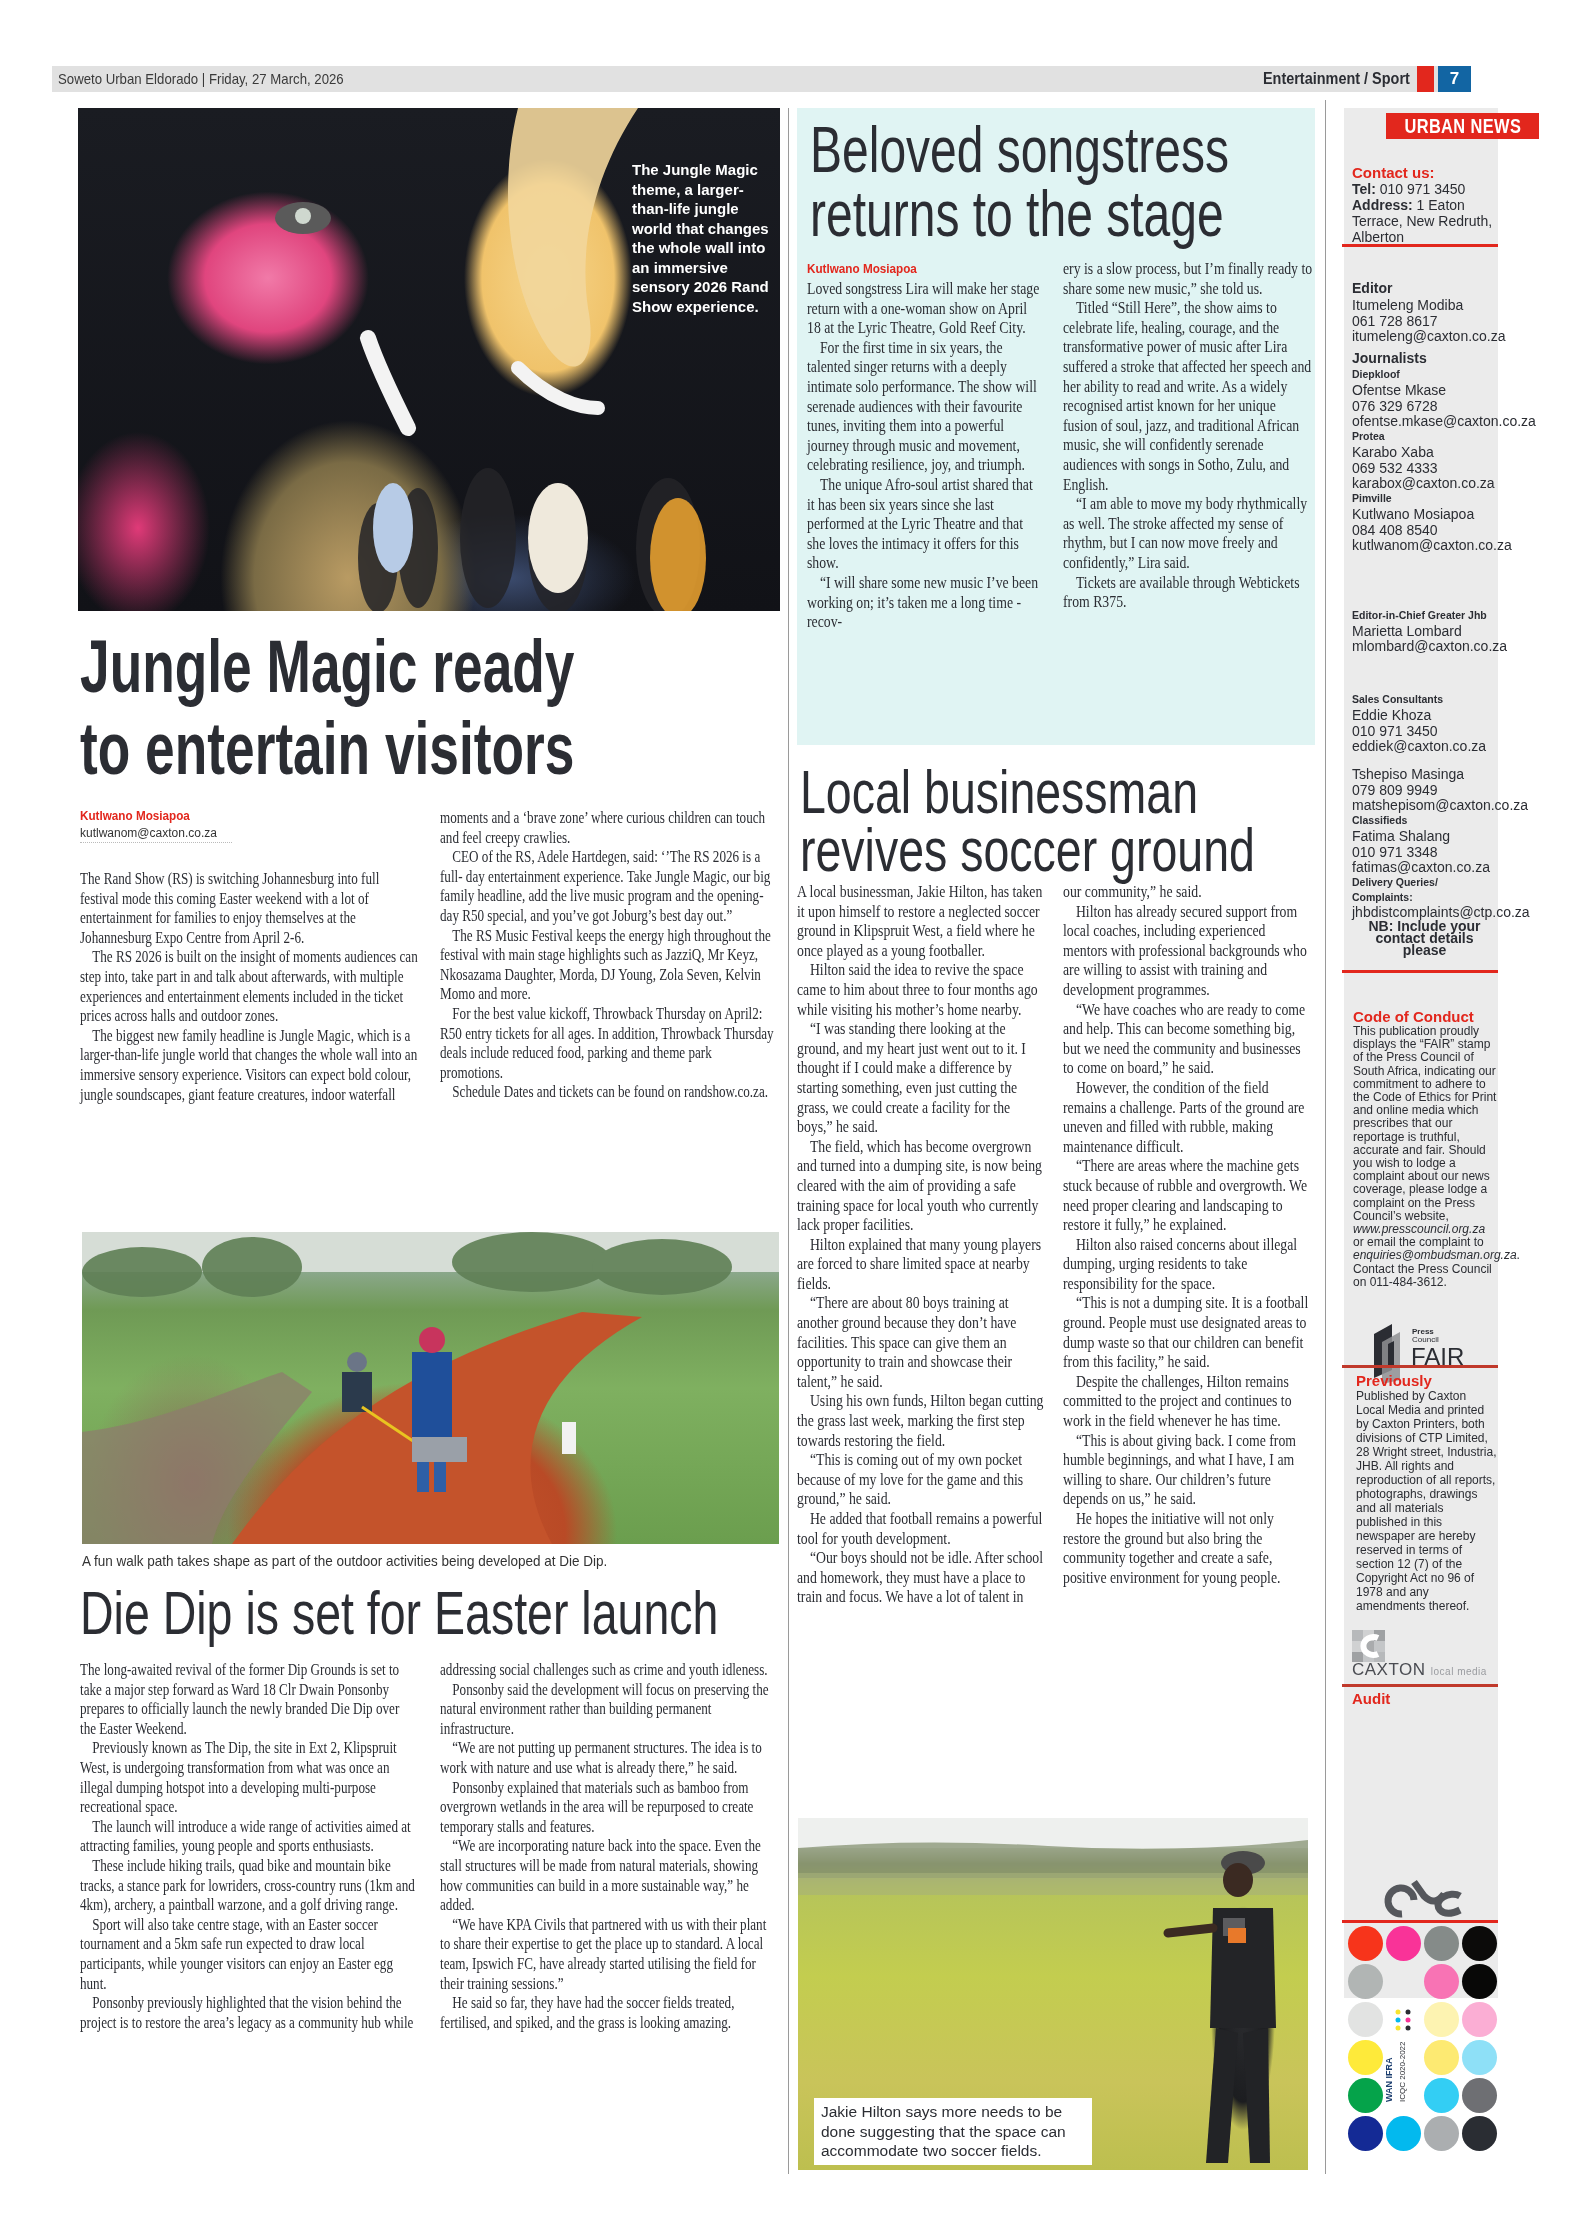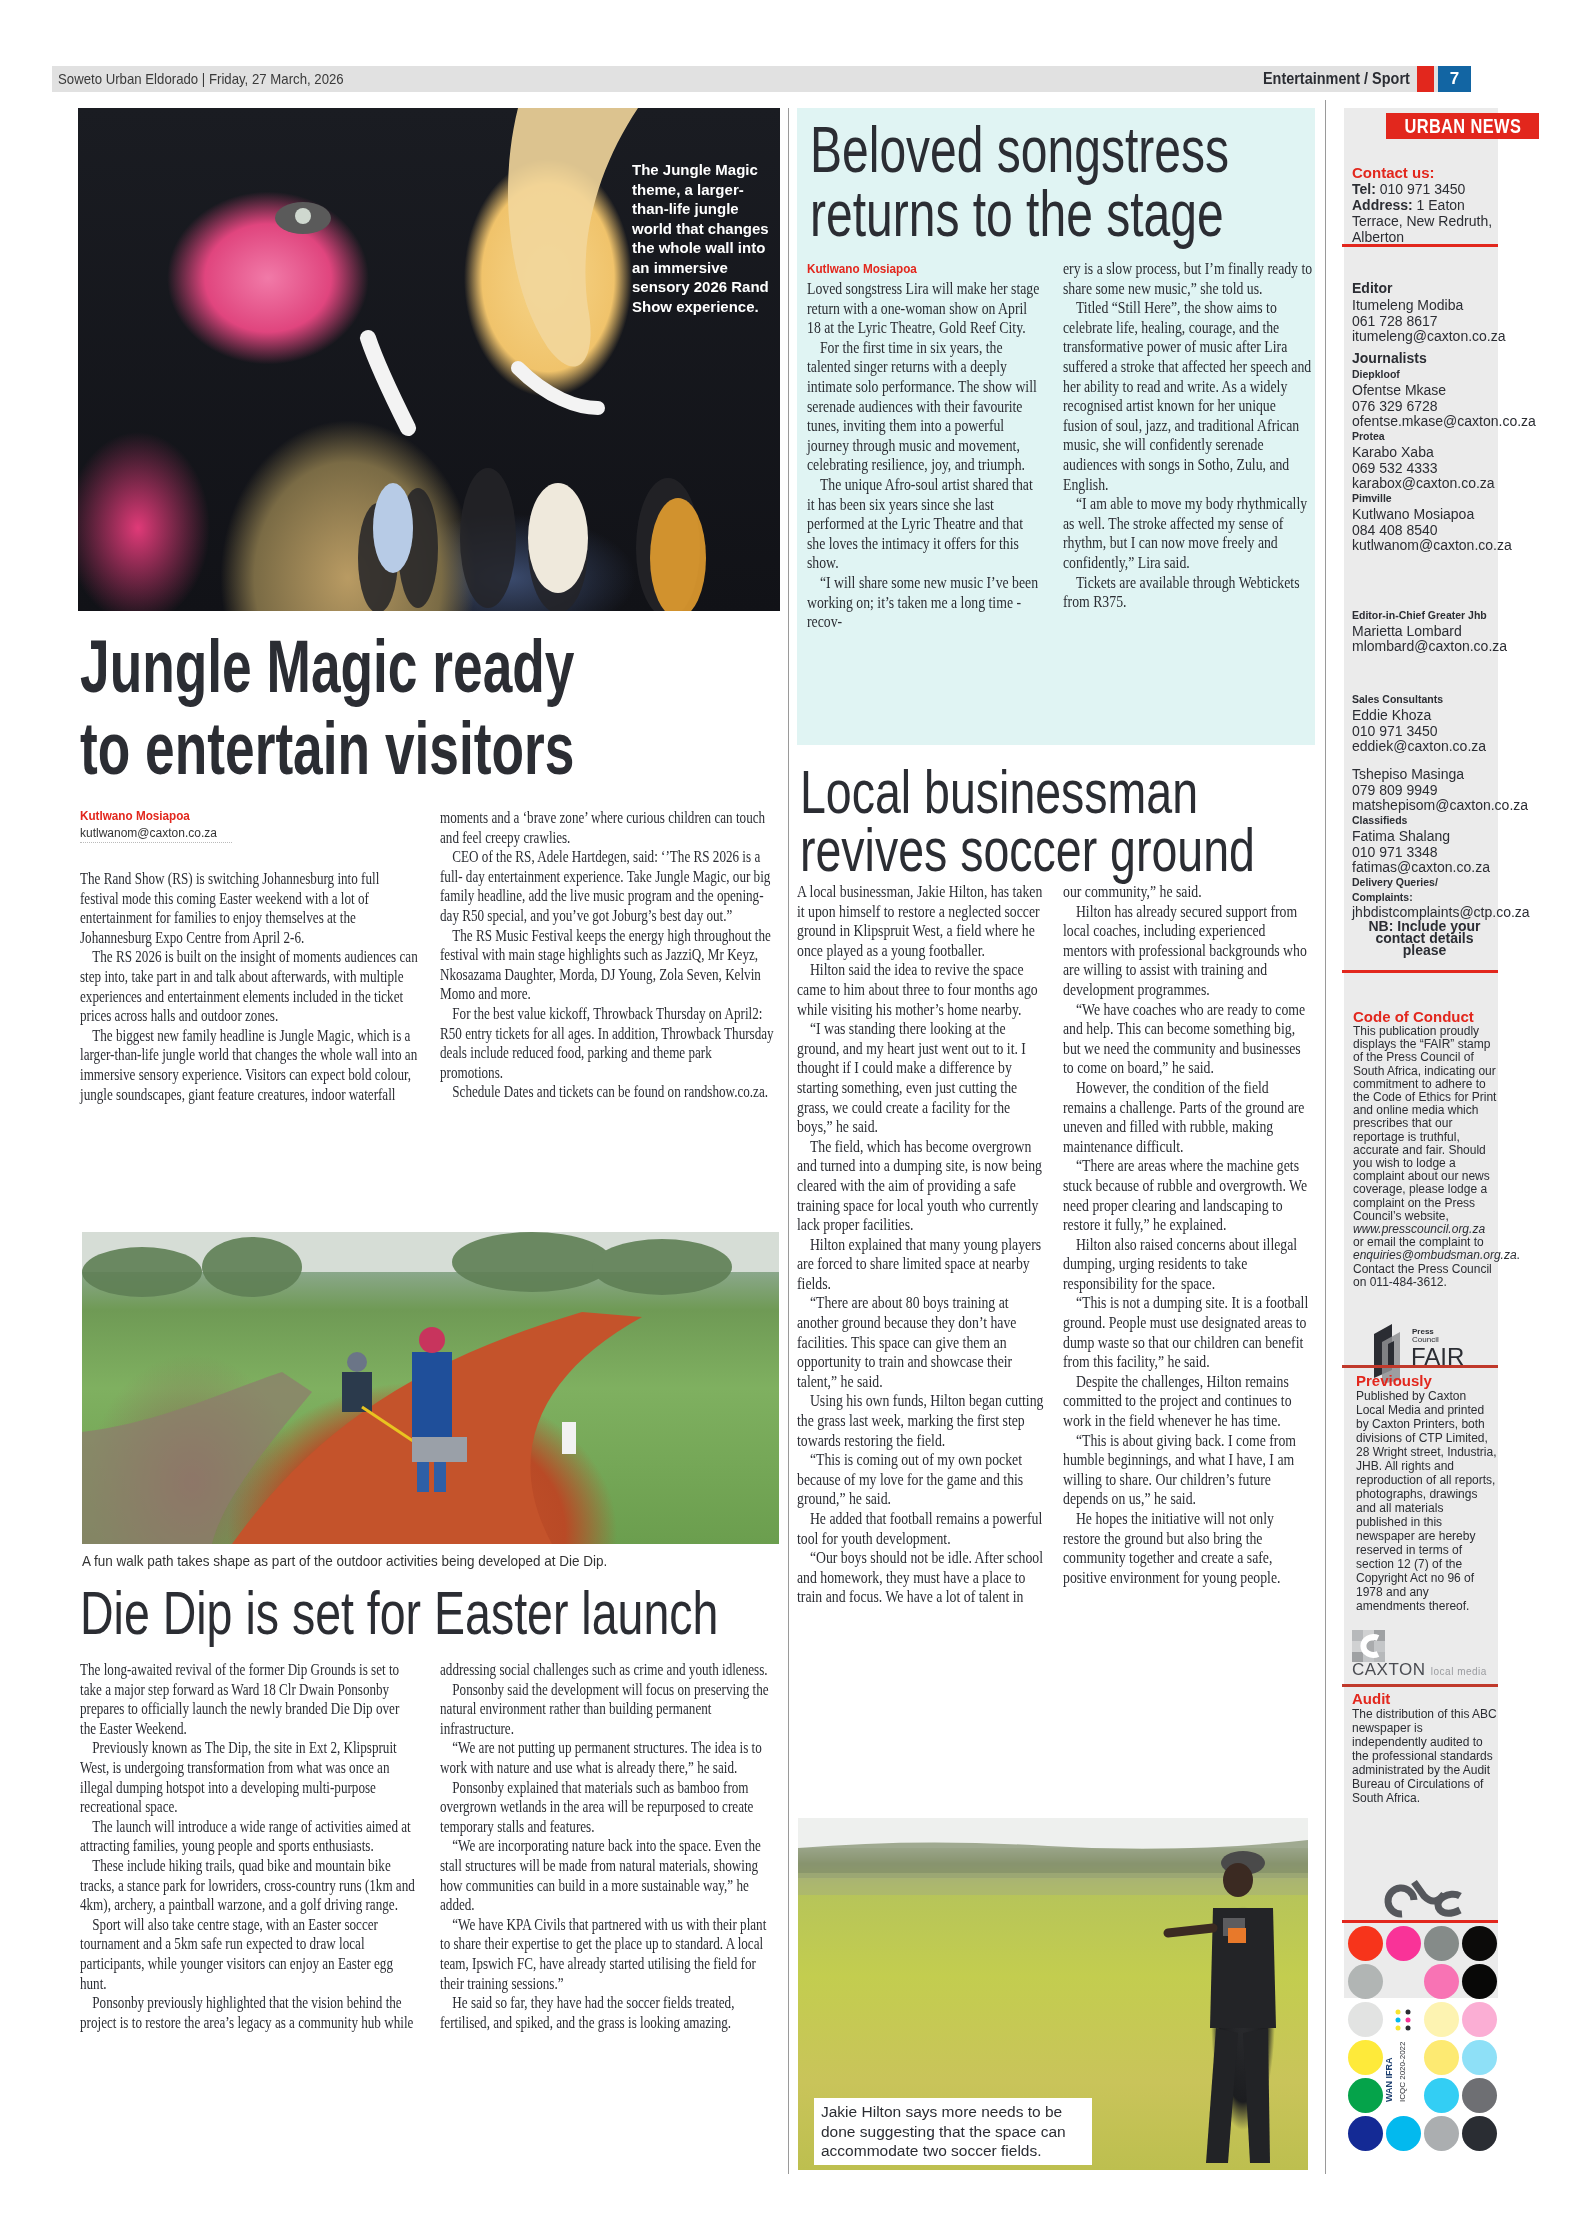--- a/index.html
+++ b/index.html
@@ -358,21 +358,20 @@
   </svg>
   <div class="sb" style="position:absolute;left:10px;top:30px;font-size:17px;color:#4a4c52;letter-spacing:0.5px;white-space:nowrap;">
     <span>CAXTON</span>
     <span style="font-size:10px;color:#9a9ca0;">local media</span>
   </div>
 </div>
 
 <div class="abs sb-rule-dark" style="top:1684px;"></div>
 <div class="abs sb" style="left:1352px;top:1690px;width:145px;">
   <div class="sb-red-h">Audit</div>
-  <div class="sb-para" style="line-height:14px;">The distribution of this ABC newspaper is independently audited to the professional standards administrated by the Audit Bureau of Circulations of South Africa.</div>
 </div>
 
 <div class="abs abc-logo">
   <svg width="80" height="42" viewBox="0 0 80 42">
     <path d="M18 38 A 13 13 0 1 1 30 24" stroke="#55575c" stroke-width="7" fill="none"></path>
     <path d="M30 6 L 40 20 C 48 28, 54 26, 60 18" stroke="#55575c" stroke-width="7" fill="none"></path>
     <path d="M76 20 C 66 14, 48 24, 56 34 C 62 40, 72 36, 76 34" stroke="#55575c" stroke-width="7" fill="none"></path>
   </svg>
 </div>
 

